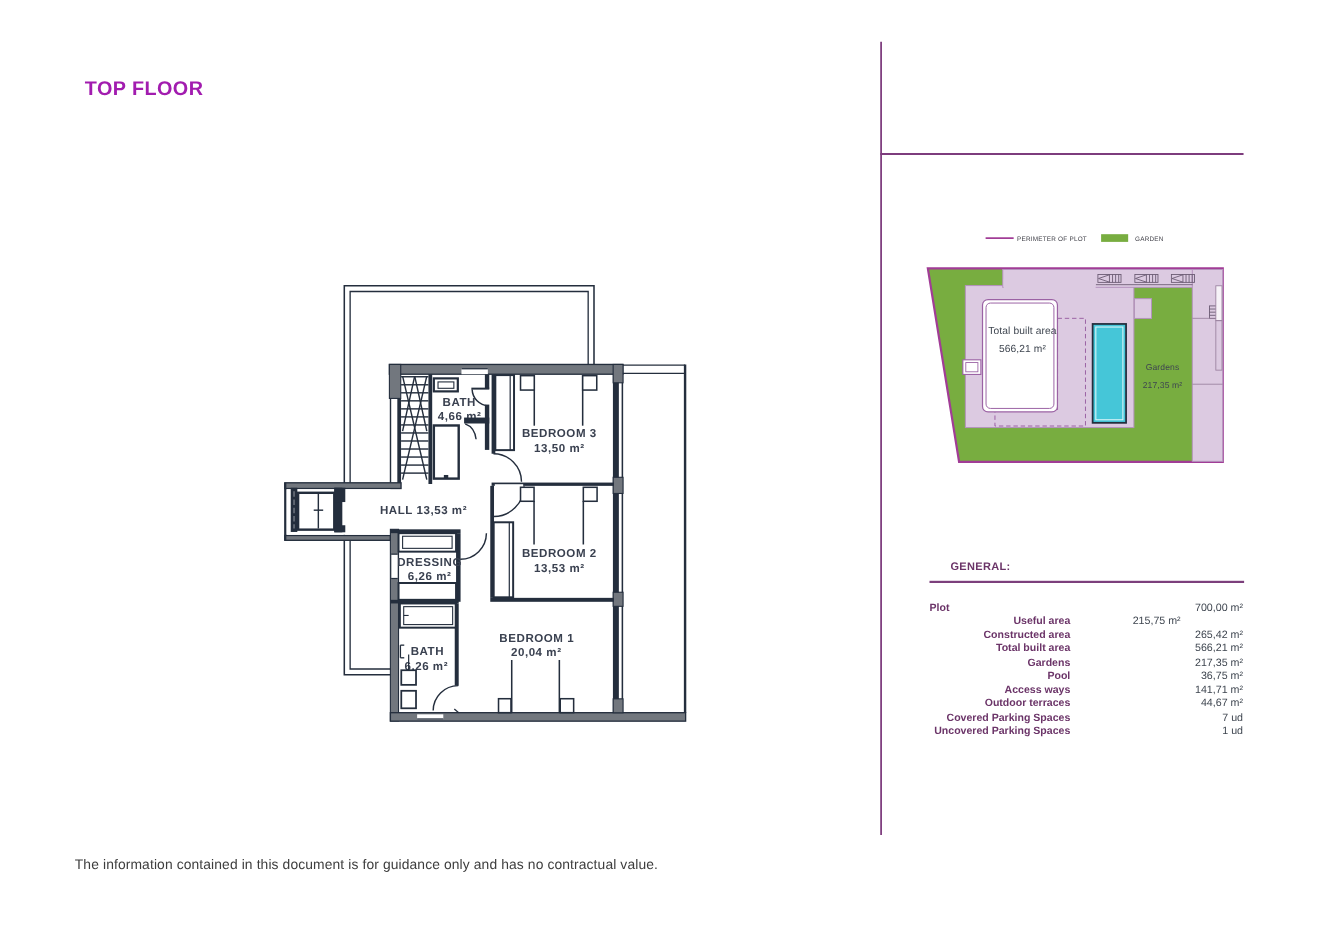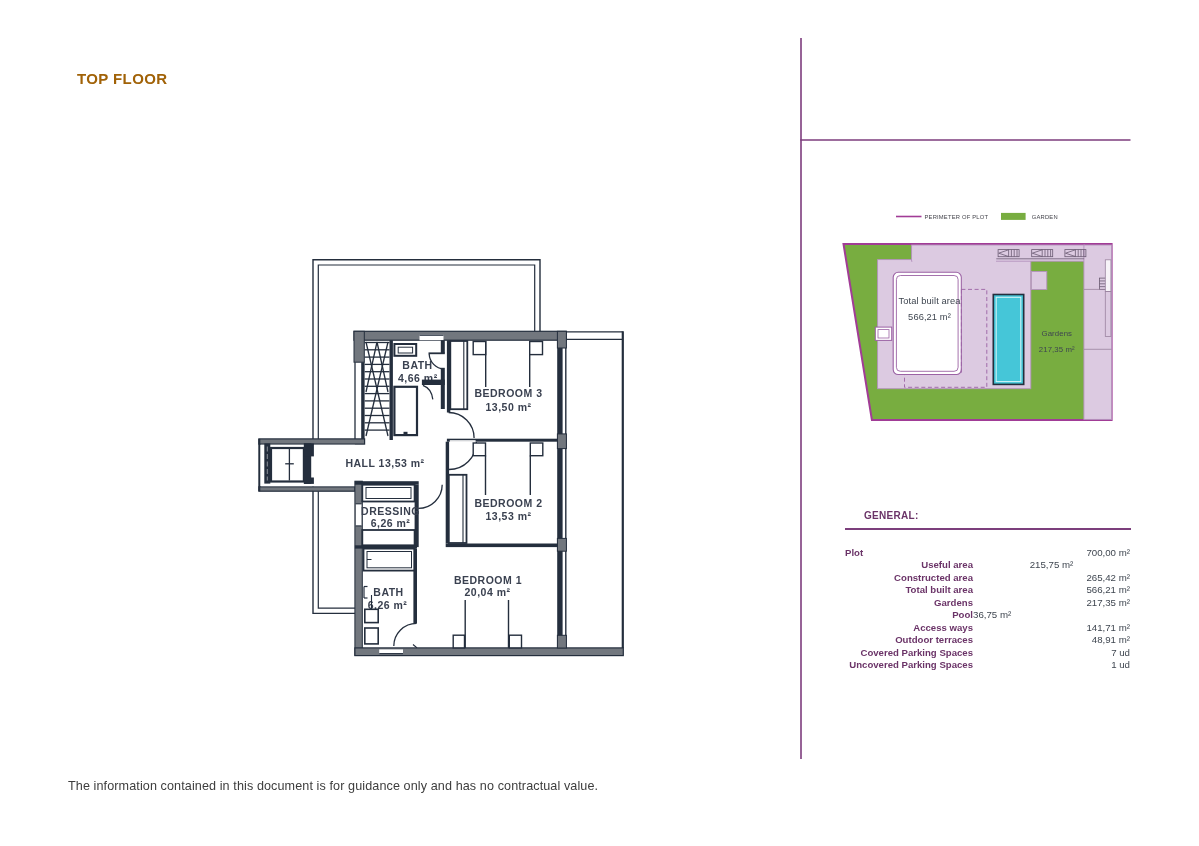--- a/index.html
+++ b/index.html
@@ -2,21 +2,21 @@
 <html><head>
 <meta charset="utf-8">
 <style>
 html,body{margin:0;padding:0;background:#ffffff;width:1199px;height:846px;overflow:hidden;}
 body{font-family:"Liberation Sans",sans-serif;position:relative;}
 .abs{position:absolute;}
 </style>
 </head>
 <body>
 
-<div class="abs" style="left:77px;top:70px;font-size:15px;font-weight:bold;color:#a16207;letter-spacing:.4px;">TOP FLOOR</div>
+<div class="abs" style="left:77px;top:70px;font-size:18px;font-weight:bold;color:#a21caf;letter-spacing:.4px;">TOP FLOOR</div>
 
 <svg class="abs" style="left:0;top:0" width="1199" height="846" viewBox="0 0 1199 846">
 
 <path d="M 356,613.4 L 313,613.4 L 313,259.8 L 540,259.8 L 540,331.5" fill="none" stroke="#242e3d" stroke-width="1.4"></path>
 
 <path d="M 356,608.2 L 318.3,608.2 L 318.3,491.2 M 318.3,438.9 L 318.3,265 L 534.7,265 L 534.7,331.5" fill="none" stroke="#242e3d" stroke-width="1.2"></path>
 
 <rect x="354.0" y="331.3" width="212.2" height="8.9" fill="#72777e" stroke="#242e3d" stroke-width="1.2"></rect>
 
 <rect x="419.5" y="334.6" width="24.0" height="5.6" fill="#ffffff"></rect>
@@ -317,29 +317,29 @@
 <div style="display:flex;">
       <span style="display:inline-block;width:128px;text-align:right;font-weight:bold;font-size:9.6px;color:#6b3468;">Total built area</span>
       <span style="display:inline-block;flex:1;text-align:right;">566,21 m²</span>
     </div>
 <div style="display:flex;">
       <span style="display:inline-block;width:128px;text-align:right;font-weight:bold;font-size:9.6px;color:#6b3468;">Gardens</span>
       <span style="display:inline-block;flex:1;text-align:right;">217,35 m²</span>
     </div>
 <div style="display:flex;">
       <span style="display:inline-block;width:128px;text-align:right;font-weight:bold;font-size:9.6px;color:#6b3468;">Pool</span>
-      <span style="display:inline-block;flex:1;text-align:left;">36,75 m²</span>
+      <span style="display:inline-block;flex:1;text-align:right;">36,75 m²</span>
     </div>
 <div style="display:flex;gap:43px;">
       <span style="display:inline-block;width:128px;text-align:right;font-weight:bold;font-size:9.6px;color:#6b3468;">Access ways</span>
       <span style="display:inline-block;flex:1;text-align:right;">141,71 m²</span>
     </div>
 <div style="display:flex;justify-content:space-between;">
       <span style="display:inline-block;width:128px;text-align:right;font-weight:bold;font-size:9.6px;color:#6b3468;">Outdoor terraces</span>
-      <span style="display:inline-block;flex:1;text-align:right;">48,91 m²</span>
+      <span style="display:inline-block;flex:1;text-align:right;">44,67 m²</span>
     </div>
 <div style="display:flex;">
       <span style="display:inline-block;width:128px;text-align:right;font-weight:bold;font-size:9.6px;color:#6b3468;">Covered Parking Spaces</span>
       <span style="display:inline-block;flex:1;text-align:right;">7 ud</span>
     </div>
 <div style="display:flex;">
       <span style="display:inline-block;width:128px;text-align:right;font-weight:bold;font-size:9.6px;color:#6b3468;">Uncovered Parking Spaces</span>
       <span style="display:inline-block;flex:1;text-align:right;">1 ud</span>
     </div>
 </div>

